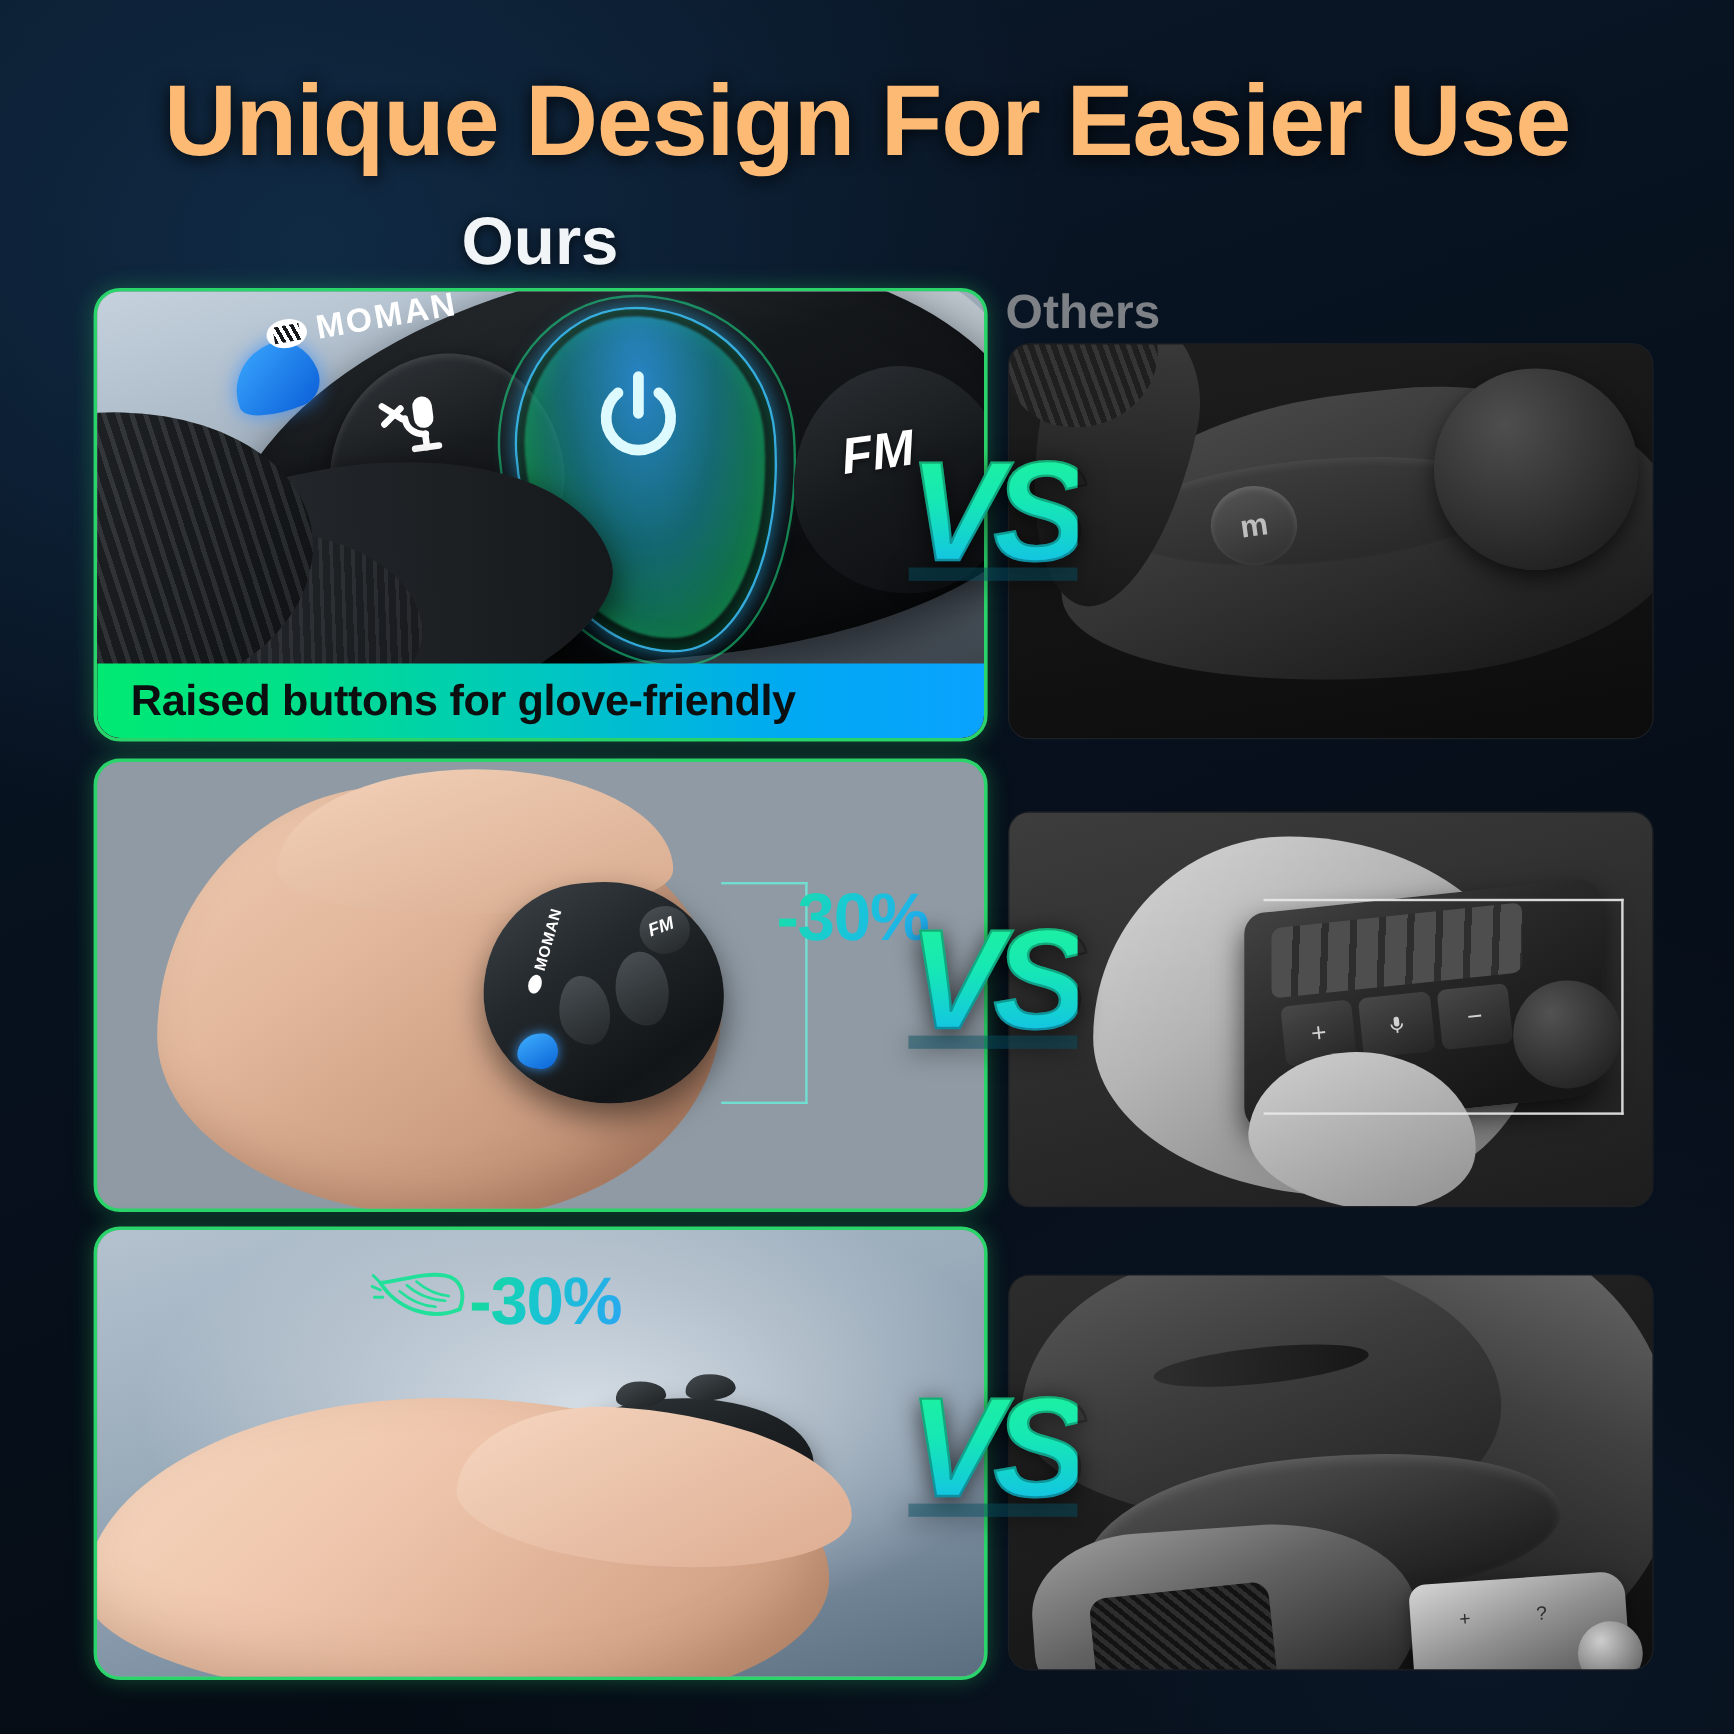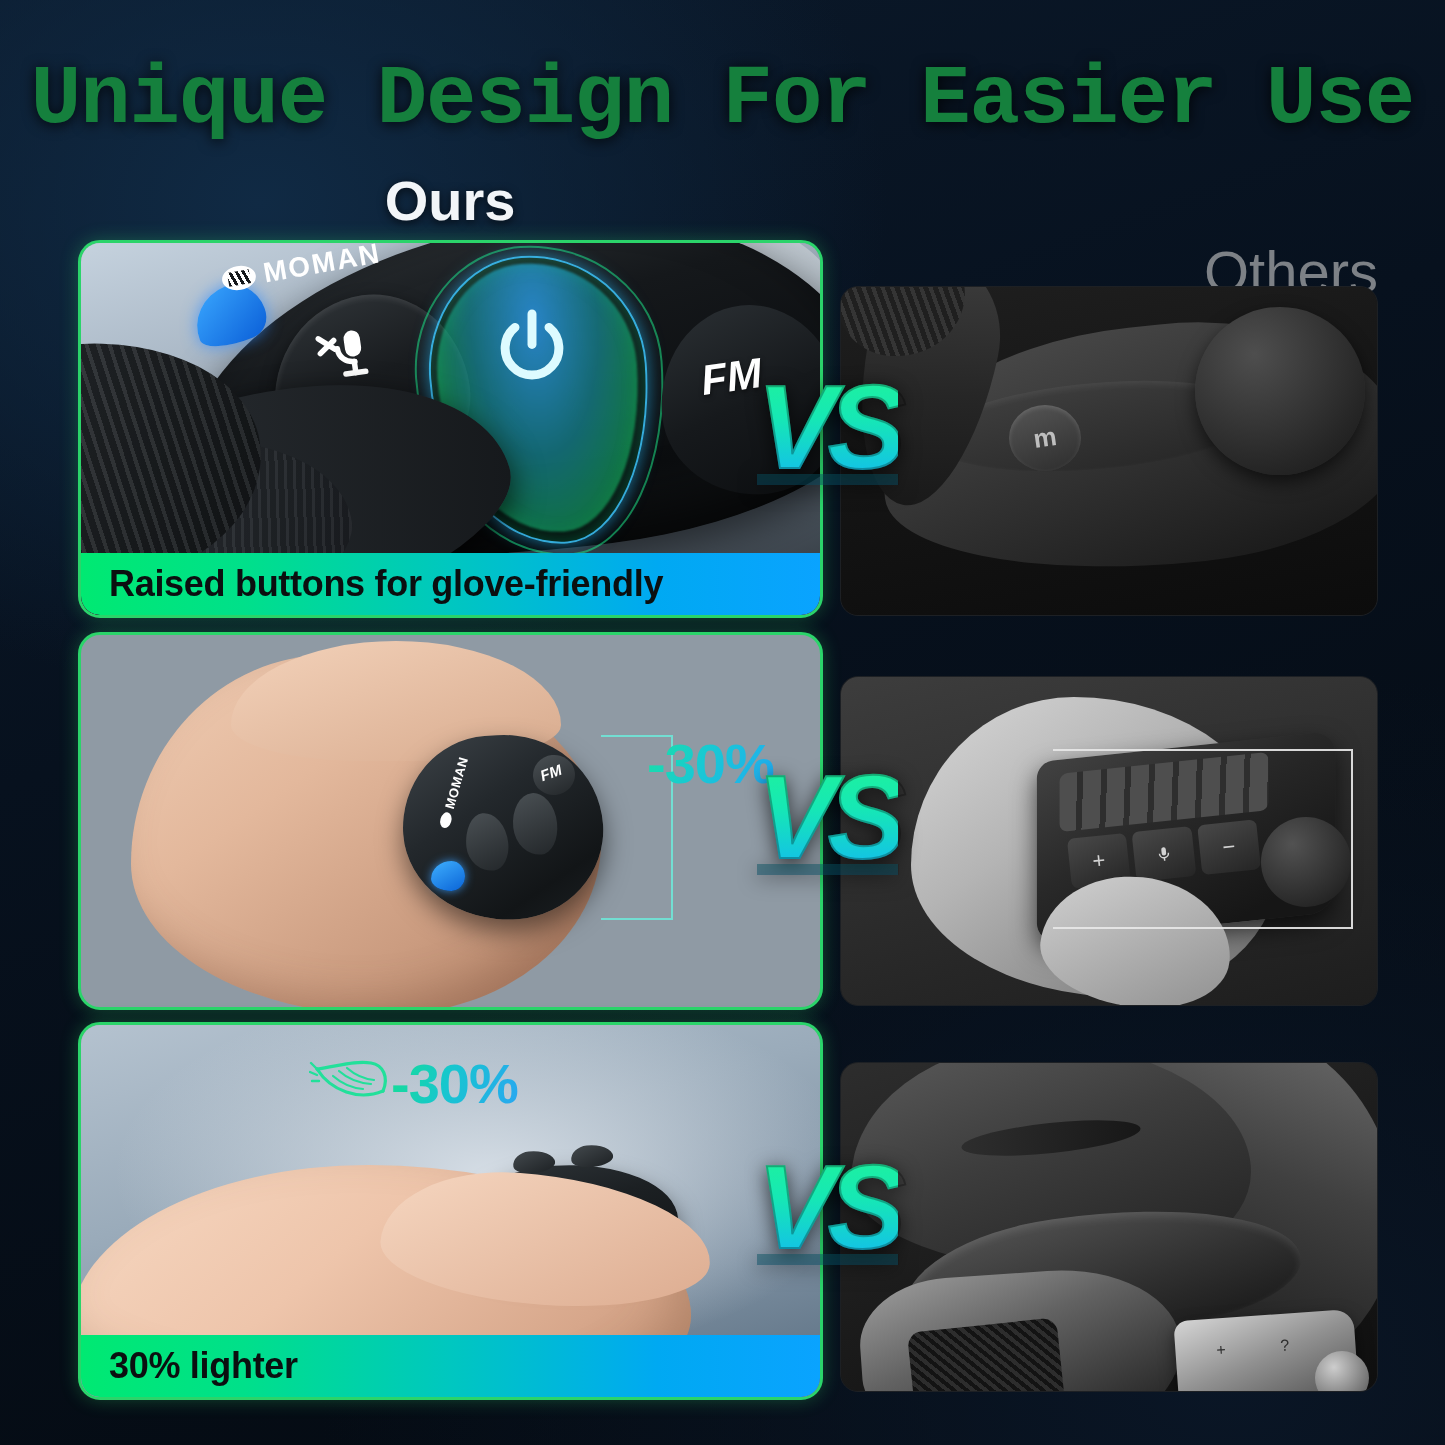--- a/index.html
+++ b/index.html
@@ -18,36 +18,35 @@
     background:
       radial-gradient(ellipse 70% 55% at 18% 14%, #102a44 0%, rgba(12,26,44,0) 62%),
       radial-gradient(ellipse 90% 70% at 85% 95%, #0a1626 0%, rgba(6,12,22,0) 70%),
       linear-gradient(160deg, #0b1a2c 0%, #07111e 40%, #04090f 100%);
   }
 
   
   #title {
     position:absolute; top:52px; left:0; width:100%;
     text-align:center;
-    font-size:84px; font-weight:bold; color:#15803d;
+    font-size:84px; font-weight:bold; color:#fdba74;
     letter-spacing:-1px;
     text-shadow:0 2px 14px rgba(0,0,0,.85);
     white-space:nowrap;
-    font-family:Liberation Mono, monospace;
   }
   #ours-label {
     position:absolute; top:168px; left:80px; width:740px;
     text-align:center;
     font-size:56px; font-weight:bold; color:#f2f5f8;
     text-shadow:0 2px 10px rgba(0,0,0,.7);
   }
   #others-label {
     position:absolute; top:238px; left:838px; width:540px;
-    text-align:right;
-    font-size:58px; font-weight:normal; color:#7d8186;
+    text-align:left;
+    font-size:40px; font-weight:bold; color:#7d8186;
   }
 
   
   .panel { position:absolute; border-radius:22px; overflow:hidden; }
 
   .ours-panel {
     left:78px; width:745px; height:378px;
     border:3px solid #2bd46a;
     box-shadow:0 0 18px rgba(43,212,106,.30);
     background:#8f9aa4;
@@ -656,23 +655,20 @@
       <div class="r3-btn-b"></div>
       <div class="r3-dev-band"></div>
       <div class="r3-dev-logo">
         <span class="mark"></span>
         <span class="word">MOMAN</span>
       </div>
       <div class="r3-port"></div>
       <div class="r3-port2"></div>
       <div class="r3-fingers"></div>
 
-      <div class="caption">
-        <span>30% lighter</span>
-      </div>
     </div>
   </div>
 
   <div class="vs">VS</div>
 
   <div class="panel others-panel">
     <div class="o-wrap">
       <div class="o3-bg"></div>
       <div class="o3-helmet"></div>
       <div class="o3-face"></div>

